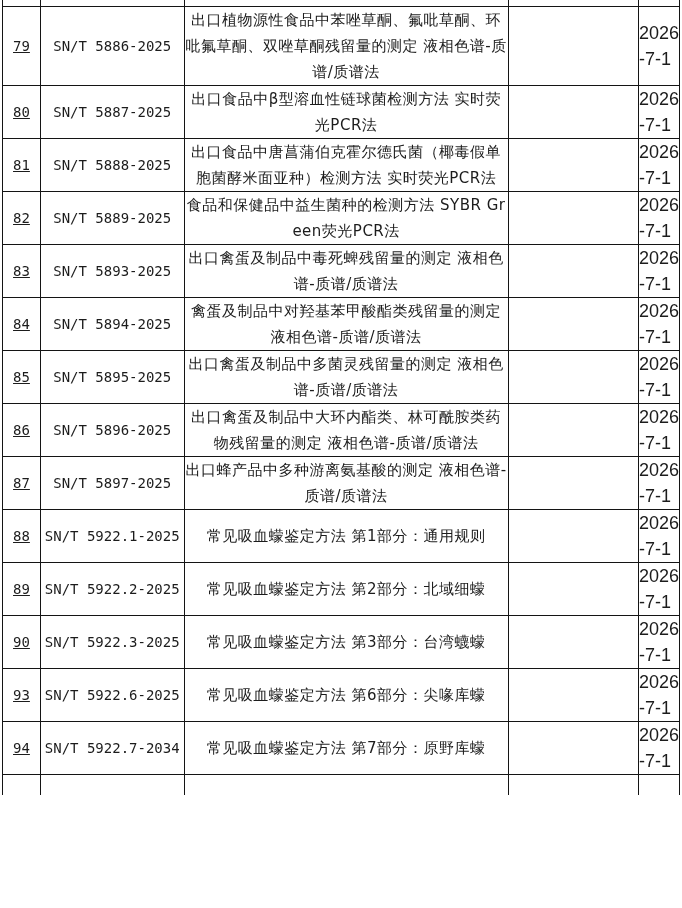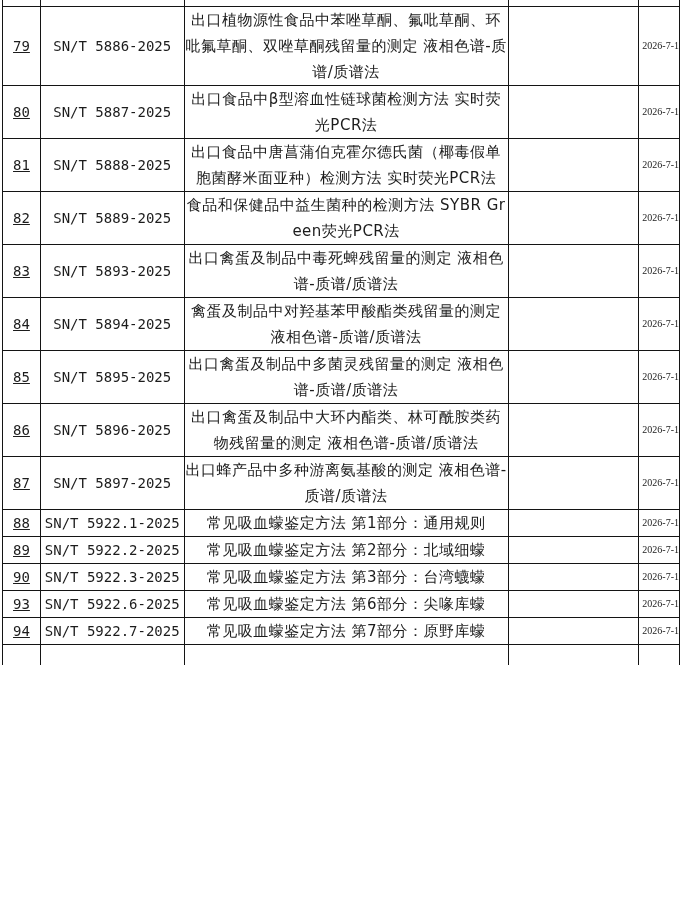--- a/index.html
+++ b/index.html
@@ -60,23 +60,23 @@
     font-size: 15px;
     letter-spacing: 0.5px;
     padding: 0 6px 0 9px;
     word-break: break-all;
   }
   td.c-remark {
     width: 126px;
   }
   td.c-date {
     width: 39px;
-    text-align: right;
-    font-family: Liberation Serif, serif;
-    font-size: 10px;
+    text-align: left;
+    font-family: Liberation Sans, sans-serif;
+    font-size: 18px;
     word-break: break-all;
     padding: 0 9px;
   }
 </style>
 </head>
 <body>
 
 <div class="page">
   <table class="std-table">
     <tbody>
@@ -173,21 +173,21 @@
     </tr>
         <tr>
       <td class="c-idx">93</td>
       <td class="c-code">SN/T 5922.6-2025</td>
       <td class="c-title">常见吸血蠓鉴定方法 第6部分：尖喙库蠓</td>
       <td class="c-remark"></td>
       <td class="c-date">2026-7-1</td>
     </tr>
         <tr>
       <td class="c-idx">94</td>
-      <td class="c-code">SN/T 5922.7-2025</td>
+      <td class="c-code">SN/T 5922.7-2034</td>
       <td class="c-title">常见吸血蠓鉴定方法 第7部分：原野库蠓</td>
       <td class="c-remark"></td>
       <td class="c-date">2026-7-1</td>
     </tr>
         <tr class="partial-bottom">
         <td class="c-idx"></td>
         <td class="c-code"></td>
         <td class="c-title"></td>
         <td class="c-remark"></td>
         <td class="c-date"></td>

